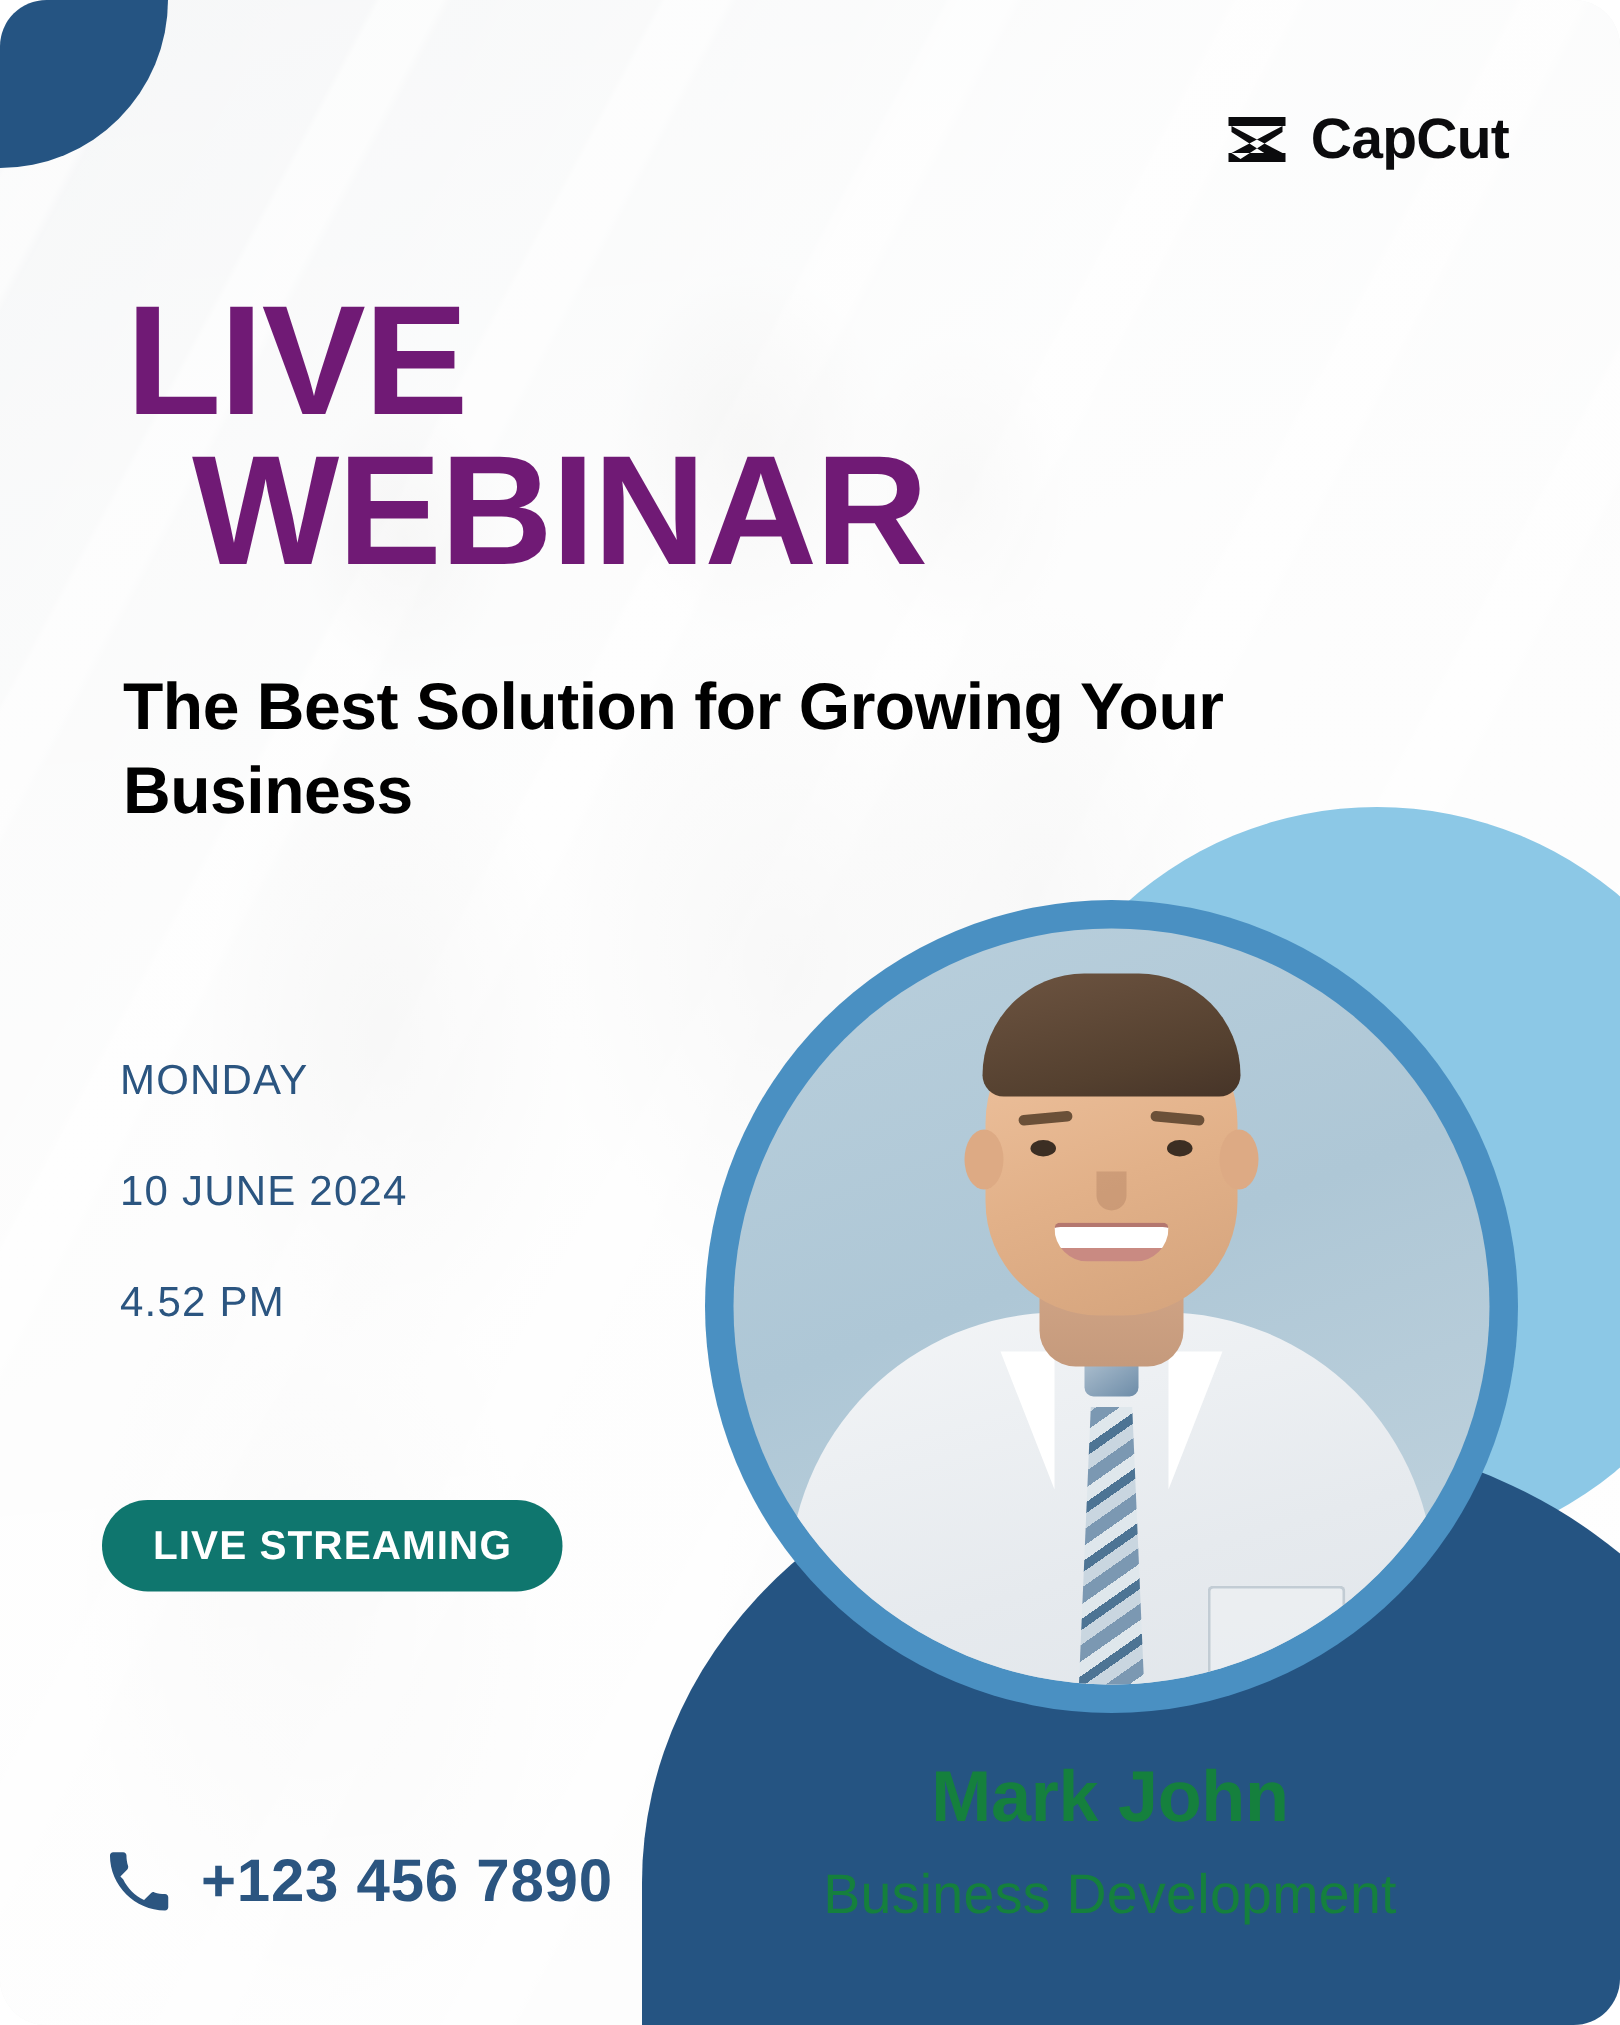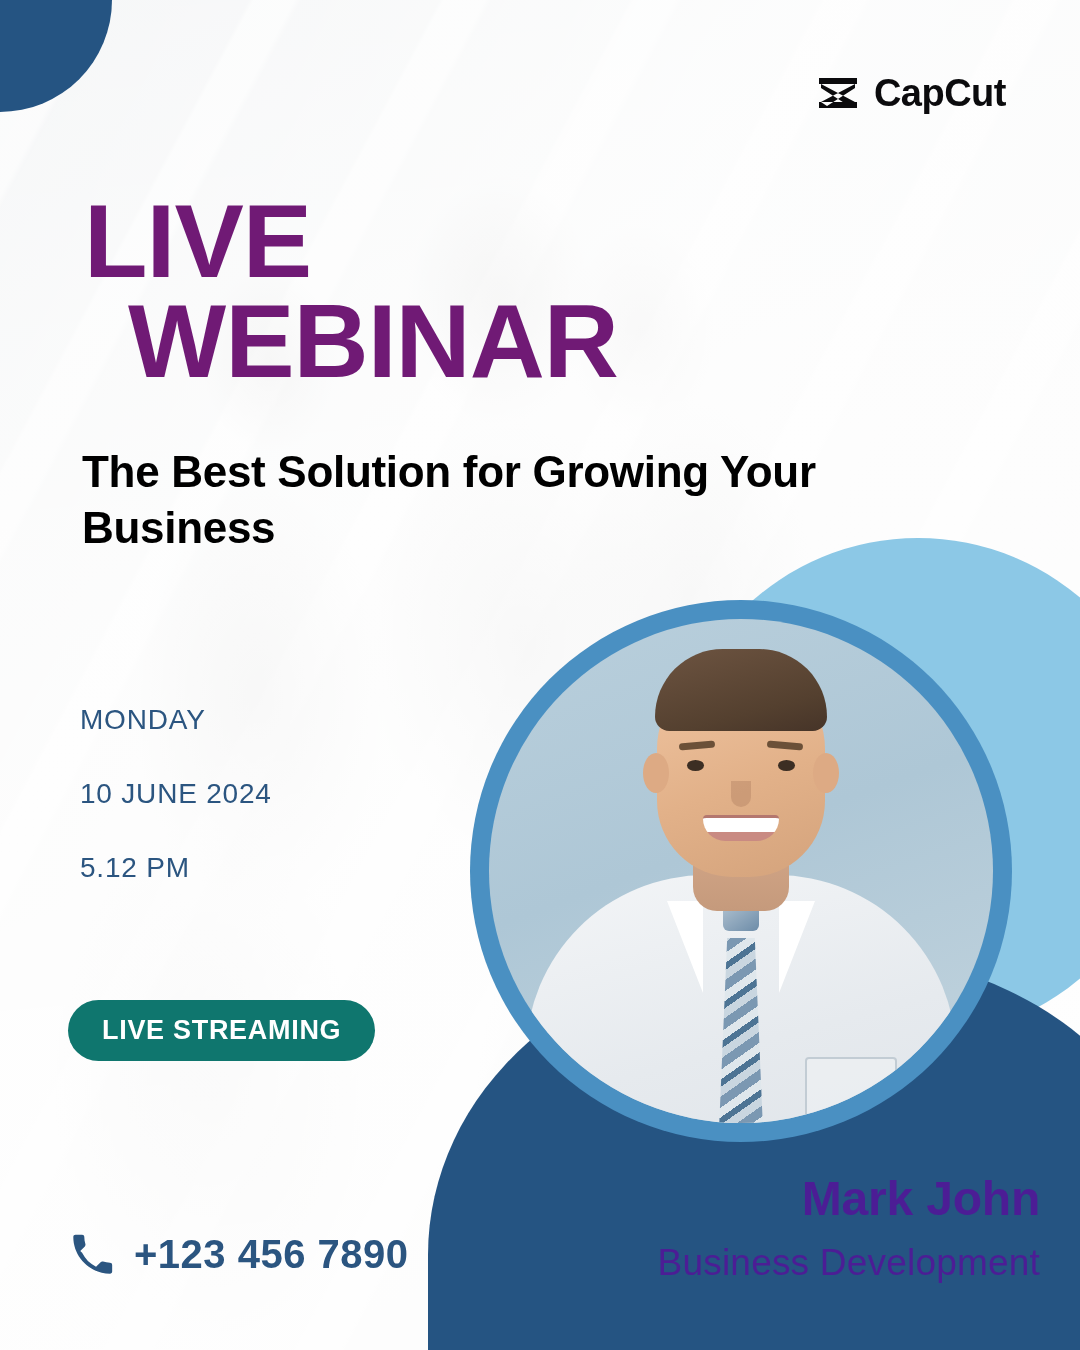--- a/index.html
+++ b/index.html
@@ -8,20 +8,21 @@
     background:#ffffff;
     font-family:"Liberation Sans", sans-serif;
     overflow:hidden;
   }
 
   #poster {
     position:relative;
     width:1080px; height:1350px;
     overflow:hidden;
     background:#f4f6f7;
+    border-radius:31px;
   }
 
   
   .bg-photo {
     position:absolute; inset:0;
     background:
       linear-gradient(118deg, rgba(255,255,255,0.00) 0%, rgba(255,255,255,0.62) 44%, rgba(255,255,255,0.30) 100%),
       radial-gradient(ellipse 150px 200px at 500px 300px, rgba(150,140,125,0.34), rgba(150,140,125,0) 62%),
       radial-gradient(ellipse 120px 170px at 640px 330px, rgba(150,140,125,0.30), rgba(150,140,125,0) 62%),
       radial-gradient(ellipse 110px 150px at 270px 360px, rgba(150,140,125,0.26), rgba(150,140,125,0) 62%),
@@ -201,21 +202,21 @@
     position:absolute; left:70px; top:1232px;
     display:flex; align-items:center; gap:20px;
   }
   .phone-icon { width:44px; height:44px; display:block; }
   .phone-number {
     font-size:40px; font-weight:700; color:#2B5580; letter-spacing:0.5px;
   }
 
   .speaker {
     position:absolute; left:440px; top:1170px;
-    width:600px; text-align:right; color:#4c1d95;
+    width:600px; text-align:center; color:#15803d;
   }
   .speaker-name {
     font-size:48px; font-weight:700; letter-spacing:-0.2px; line-height:1.2;
   }
   .speaker-role {
     font-size:37px; font-weight:400; letter-spacing:0.2px;
     line-height:1.35; margin-top:10px;
   }
 </style>
 </head>
@@ -265,21 +266,21 @@
     <h1 class="title">
       <span class="l1">LIVE</span>
       <span class="l2">WEBINAR</span>
     </h1>
 
     <h2 class="subtitle">The Best Solution for Growing Your Business</h2>
 
     <div class="datetime">
       <div>MONDAY</div>
       <div>10 JUNE 2024</div>
-      <div>5.12 PM</div>
+      <div>4.52 PM</div>
     </div>
 
     <div class="badge">LIVE STREAMING</div>
 
     <div class="phone">
       <svg class="phone-icon" viewBox="0 0 24 24">
         <path d="M6.6 10.8c1.7 3.4 4.2 5.9 7.6 7.6l2.5-2.5c.4-.4.9-.5 1.3-.3 1.2.4 2.5.6 3.8.6.7 0 1.2.5 1.2 1.2V21c0 .7-.5 1.2-1.2 1.2C10.9 22.2 1.8 13.1 1.8 2.2 1.8 1.5 2.3 1 3 1h3.6c.7 0 1.2.5 1.2 1.2 0 1.3.2 2.6.6 3.8.1.4 0 .9-.3 1.3l-2.5 2.5z" fill="#2B5580"></path>
       </svg>
       <span class="phone-number">+123 456 7890</span>
     </div>

